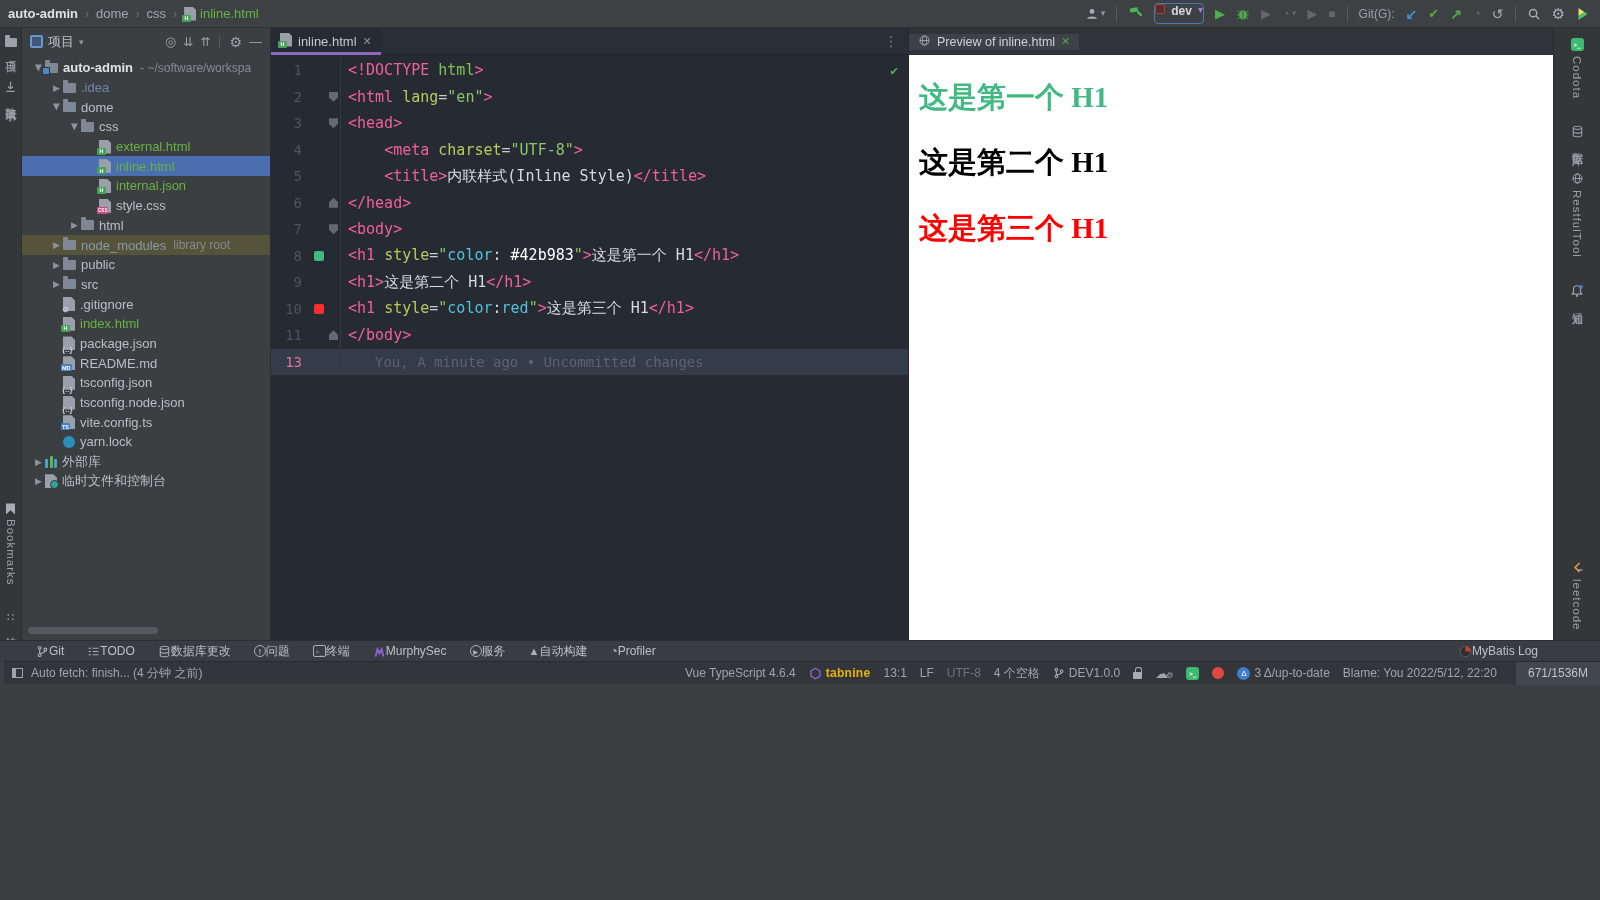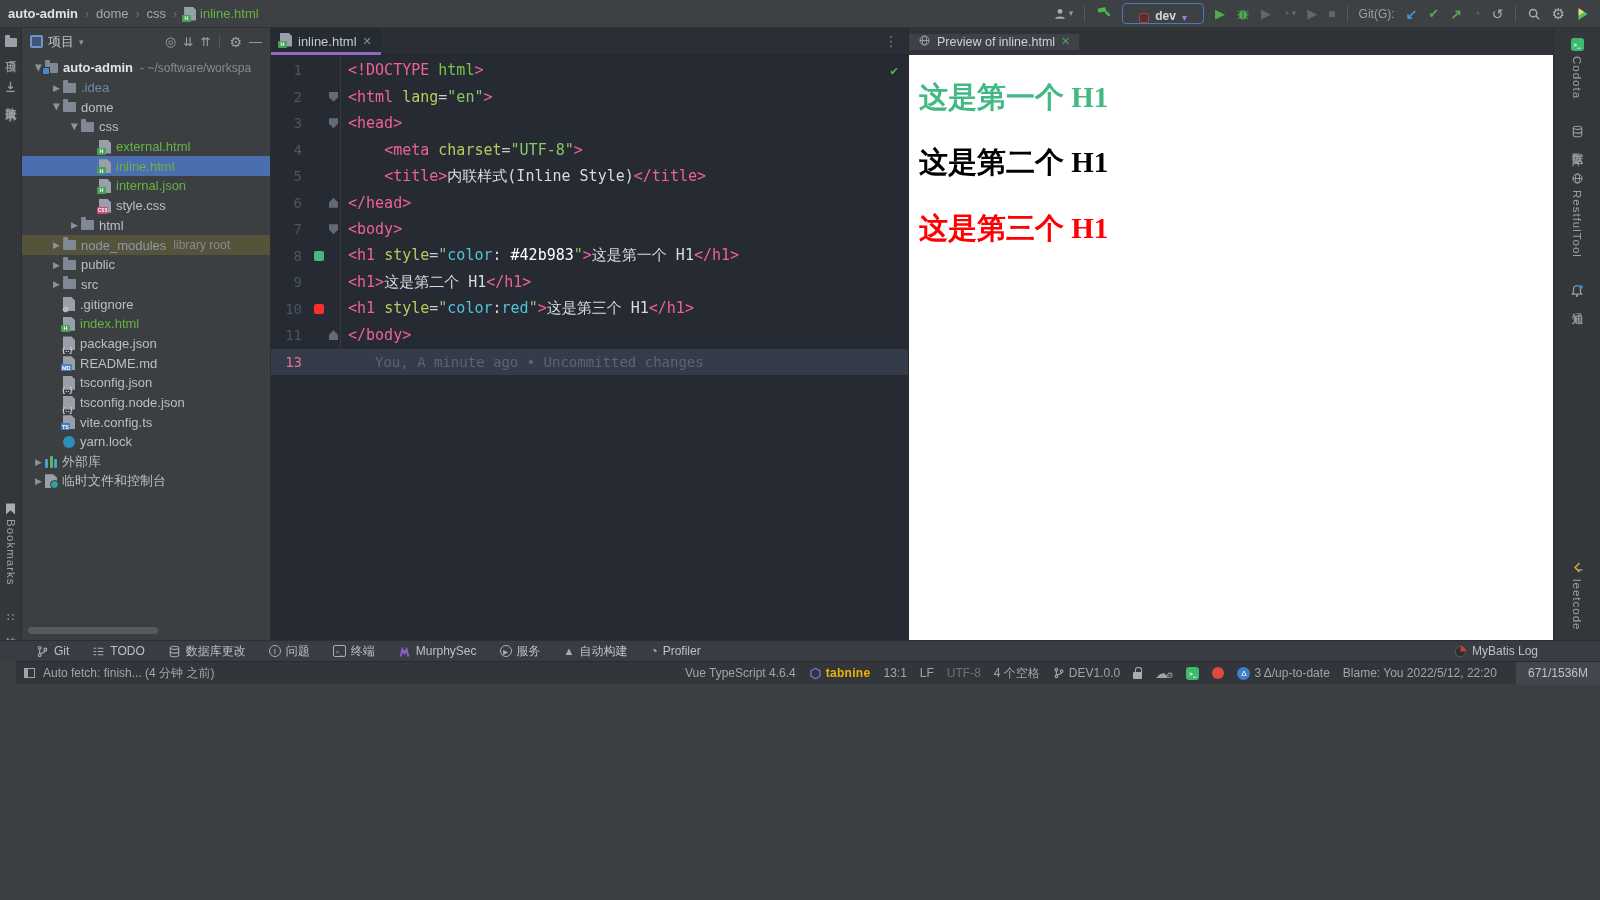--- a/index.html
+++ b/index.html
@@ -14,22 +14,22 @@
   #crumbs { display:flex; align-items:center; gap:7px; font-size:13px; color:#9fa7b0; }
   #crumbs .crumb-root { font-weight:bold; color:#dfe3e8; }
   #crumbs .crumb-sep { color:#676d75; font-size:12px; }
   #crumbs .crumb-file { color:#68b244; display:flex; align-items:center; gap:4px; }
   #toolbar-right { display:flex; align-items:center; gap:11px; }
   .tbi { display:inline-flex; align-items:center; gap:2px; font-size:13px; color:#a7adb5; line-height:1; cursor:default; }
   .tbi.dim { color:#63676d; }
   .tbi.dim svg, .tbi.dim span { color:#63676d !important; }
   .tb-sep { width:1px; height:16px; background:#55595e; }
   .tb-label { font-size:12px; color:#9aa0a8; }
-  #runbox { display:flex; align-items:flex-end; gap:6px; border:1px solid #4a7ab5; border-radius:4px;
-    height:21px; padding:0 16px; }
+  #runbox { display:flex; align-items:flex-start; gap:6px; border:1px solid #4a7ab5; border-radius:4px;
+    height:21px; padding:0 0; }
   #runbox .npm-sq { width:10px; height:10px; background:#5c2b2b; border:1px solid #a34444; border-radius:2px; }
   #runbox .rb-label { color:#d5d9de; font-size:12px; font-weight:bold; }
   #runbox .rb-caret { color:#a678d8; font-size:10px; }
   .caret7 { font-size:9px; color:#9298a0; }
 
   
   #main { position:absolute; top:28px; left:0; right:0; bottom:44px; display:flex; }
 
   .vbar { background:#34373a; display:flex; flex-direction:column; justify-content:space-between;
     align-items:center; padding:10px 0; }
@@ -119,23 +119,23 @@
   .tab.active-preview { background:#3e4246; font-size:12.5px; color:#ccd1d9; }
   .tab .x-green { color:#4fa45b; font-size:11px; }
   #preview-content { flex:1; background:#ffffff; padding:26px 0 0 10px; overflow:hidden; }
   .preview-h { font-family:"Liberation Serif", serif; font-weight:bold; font-size:29px; line-height:1.15; }
   .preview-h + .preview-h { margin-top:32px; }
 
   
   #bottombar { position:absolute; left:0; right:0; bottom:23px; height:21px; background:#393d43;
     border-top:1px solid #2c2e31; display:flex; align-items:center; gap:23px; padding:0 62px 0 36px;
     font-size:12px; color:#bac0c7; }
-  .bitem { display:inline-flex; align-items:center; gap:5px; cursor:default; }
+  .bitem { display:inline-flex; align-items:center; cursor:default; }
   .bitem.right { margin-left:auto; }
-  #statusbar { position:absolute; left:16px; right:0; bottom:0; height:23px; background:#32363a;
+  #statusbar { position:absolute; left:4px; right:0; bottom:0; height:23px; background:#32363a;
     border-top:1px solid #282a2d; display:flex; align-items:center; font-size:12px; color:#9da5ad;
     padding-left:8px; }
   #status-left { display:flex; align-items:center; gap:8px; }
   #status-spacer { flex:1; }
   #status-items { display:flex; align-items:center; gap:13px; }
   .sitem { display:inline-flex; align-items:center; gap:4px; cursor:default; white-space:nowrap; }
   .sitem.dim { color:#6d7278; }
   .sitem.box { background:#42464d; color:#bdc3ca; height:23px; padding:0 12px; margin-left:6px; display:inline-flex; align-items:center; }
   .tabnine-t { color:#eab308; font-weight:bold; letter-spacing:.3px; }
 

